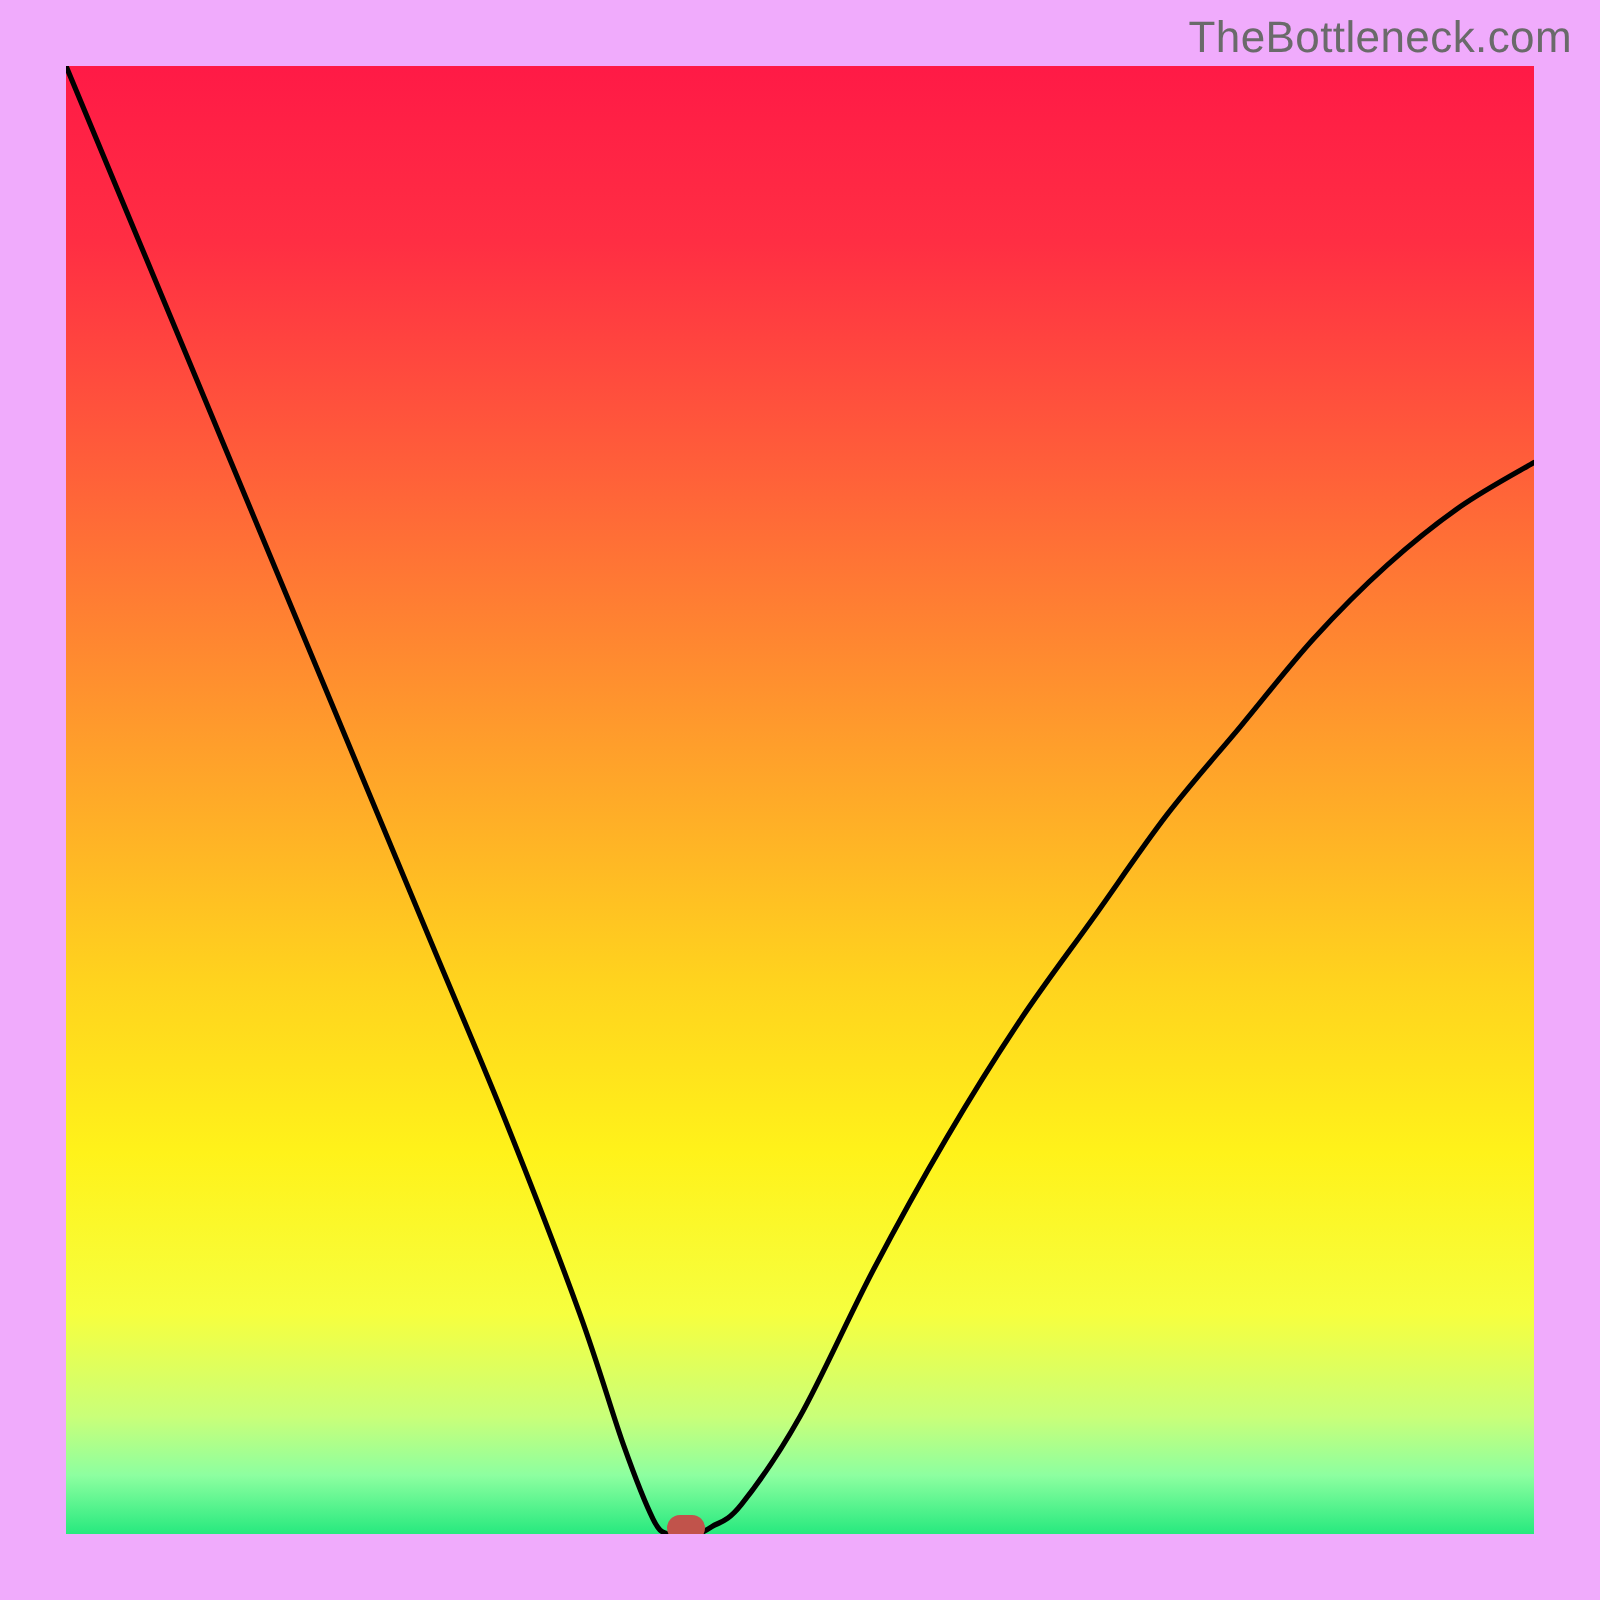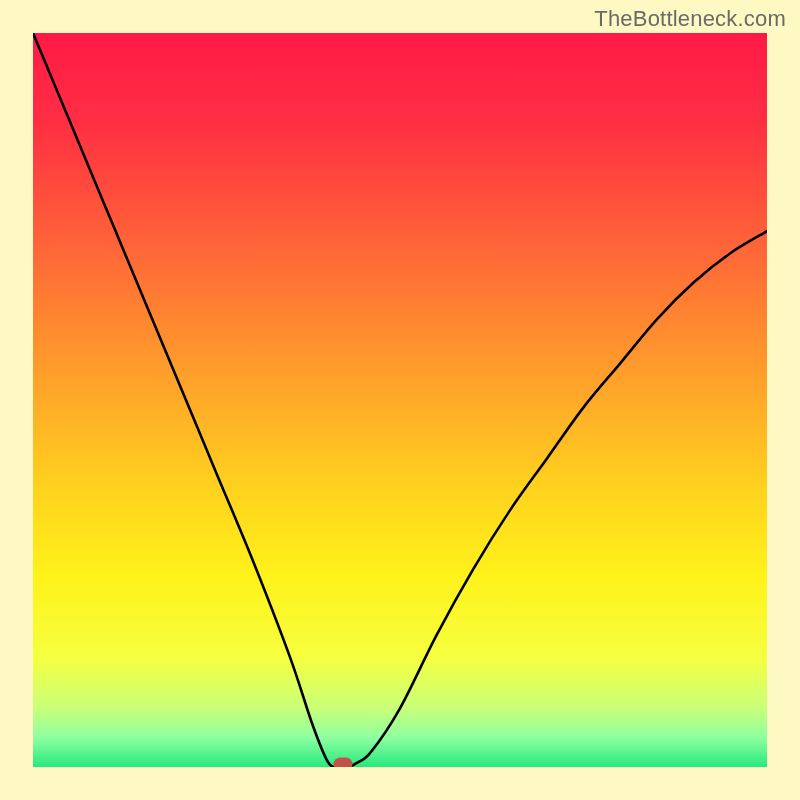--- a/index.html
+++ b/index.html
@@ -8,21 +8,21 @@
     width: 800px;
     height: 800px;
     background: #000;
     overflow: hidden;
     font-family: Arial, Helvetica, sans-serif;
   }
   .frame {
     position: relative;
     width: 800px;
     height: 800px;
-    background: #fef9c3;
+    background: #f0abfc;
   }
   .watermark {
     position: absolute;
     top: 6px;
     right: 14px;
     color: #6a6a6a;
     font-size: 22px;
     font-weight: 500;
     letter-spacing: 0.2px;
     z-index: 10;

